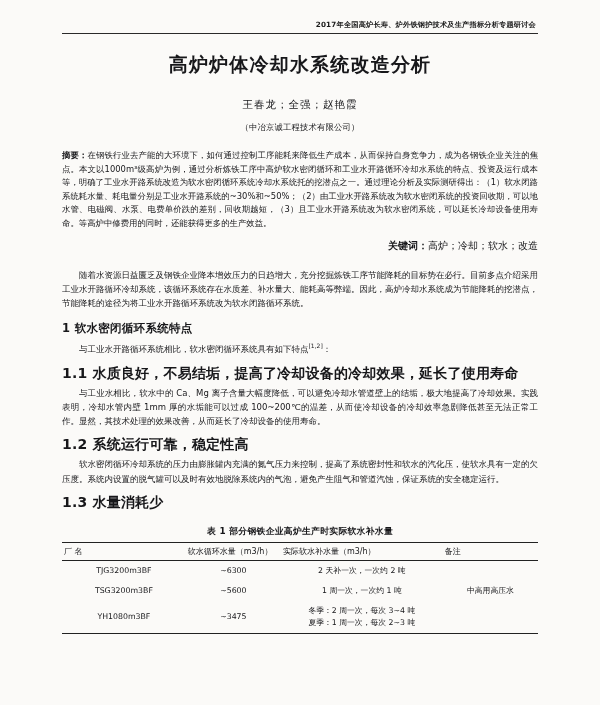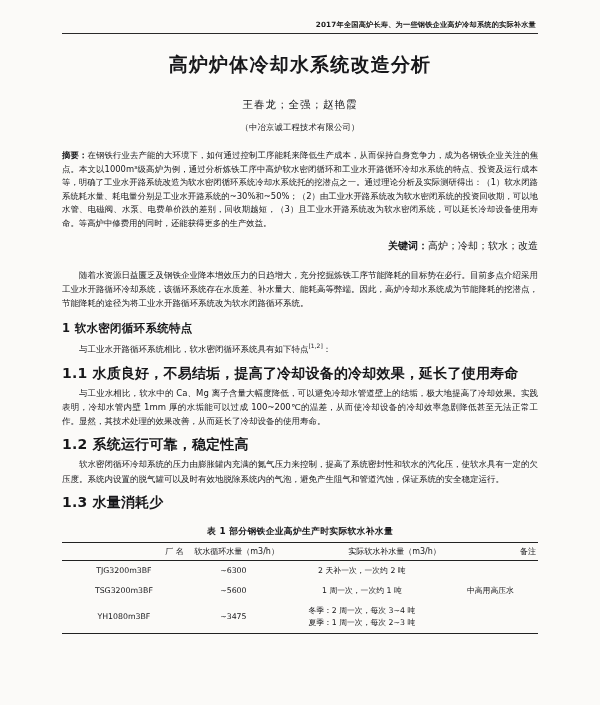--- a/index.html
+++ b/index.html
@@ -122,21 +122,21 @@
     letter-spacing: 0.3px;
   }
   table.data {
     width: 100%;
     border-collapse: collapse;
     font-size: 7.8px;
   }
   table.data thead th {
     font-weight: normal;
     padding: 3px 2px;
-    text-align: right;
+    text-align: left;
     border-top: 1.1px solid #222;
     border-bottom: 0.8px solid #222;
     font-size: 8px;
   }
   table.data tbody td {
     padding: 4px 2px 5px 2px;
     text-align: center;
     vertical-align: middle;
     line-height: 1.45;
   }
@@ -149,21 +149,21 @@
   td.col4 { width: 20%; }
   .cell-multiline { white-space: pre-line; }
 </style>
 </head>
 <body>
 
 <div class="page">
   <div class="page-inner">
 
     <div class="runhead">
-      <span class="runhead-text">2017年全国高炉长寿、为一些钢铁企业高炉冷却系统的实际补水量</span>
+      <span class="runhead-text">2017年全国高炉长寿、炉外铁钢护技术及生产指标分析专题研讨会</span>
     </div>
 
     <div class="title">高炉炉体冷却水系统改造分析</div>
     <div class="authors">王春龙；全强；赵艳霞</div>
     <div class="affiliation">（中冶京诚工程技术有限公司）</div>
 
     <div class="abstract">
       <span class="lead">摘要：</span><span>在钢铁行业去产能的大环境下，如何通过控制工序能耗来降低生产成本，从而保持自身竞争力，成为各钢铁企业关注的焦点。本文以1000m³级高炉为例，通过分析炼铁工序中高炉软水密闭循环和工业水开路循环冷却水系统的特点、投资及运行成本等，明确了工业水开路系统改造为软水密闭循环系统冷却水系统托的挖潜点之一。通过理论分析及实际测研得出：（1）软水闭路系统耗水量、耗电量分别是工业水开路系统的~30%和~50%；（2）由工业水开路系统改为软水密闭系统的投资回收期，可以地水管、电磁阀、水泵、电费单价跌的差别，回收期越短，（3）且工业水开路系统改为软水密闭系统，可以延长冷却设备使用寿命。等高炉中修费用的同时，还能获得更多的生产效益。</span>
     </div>
 

